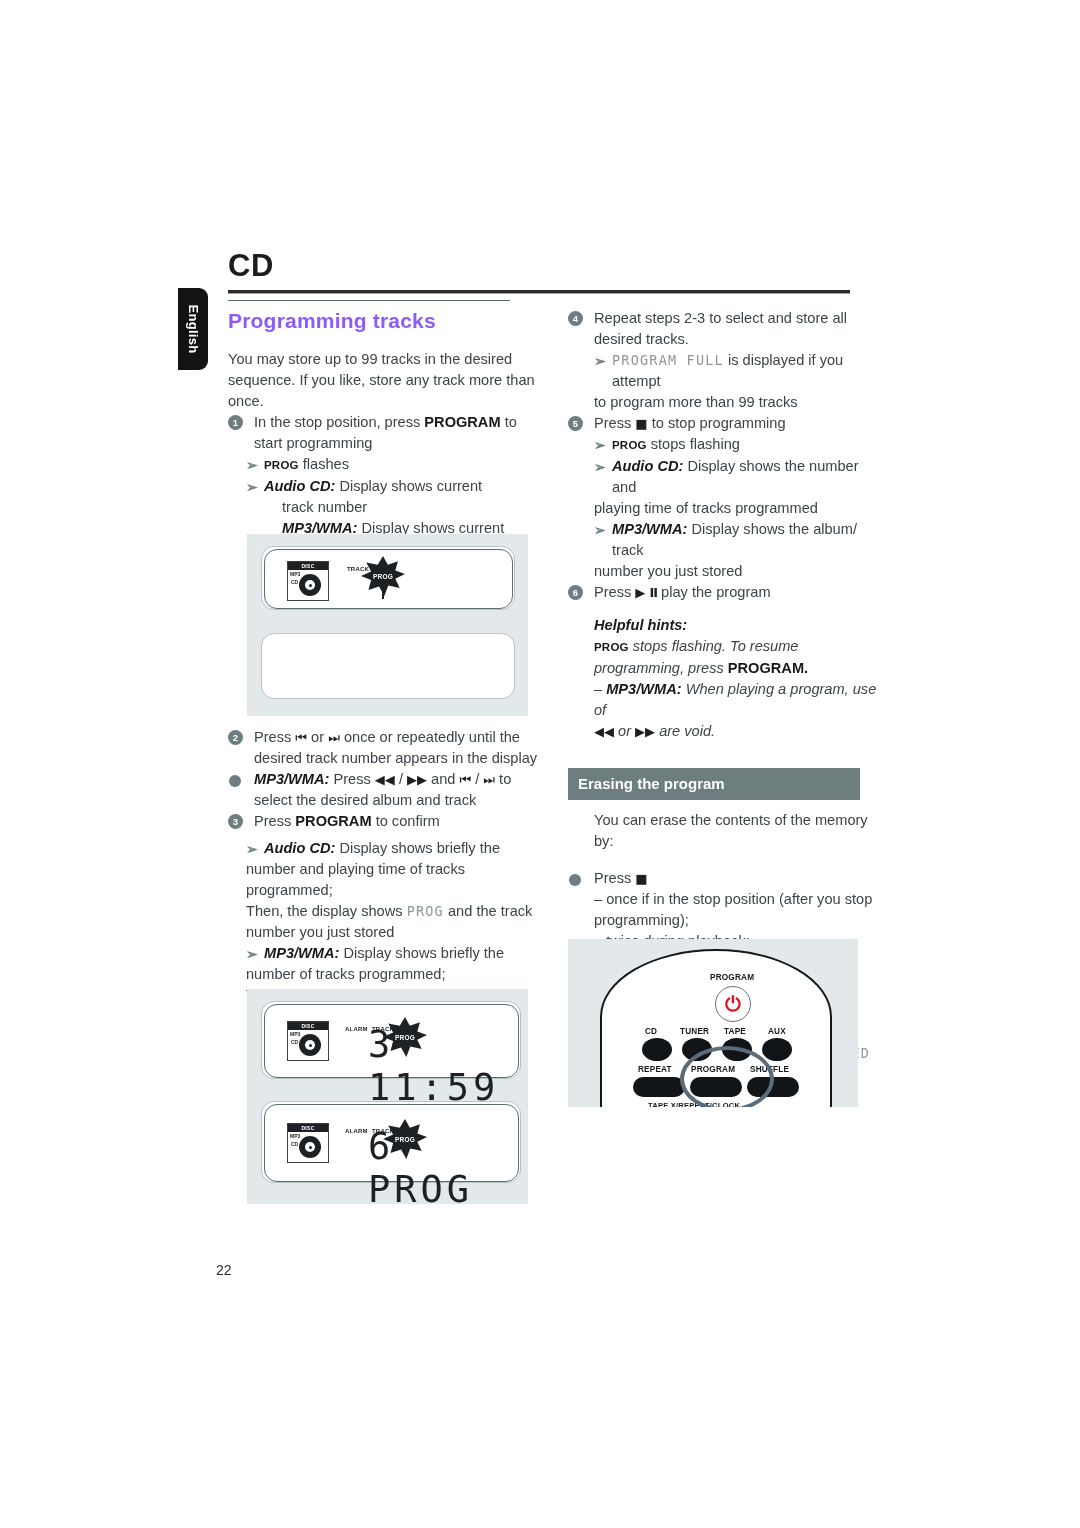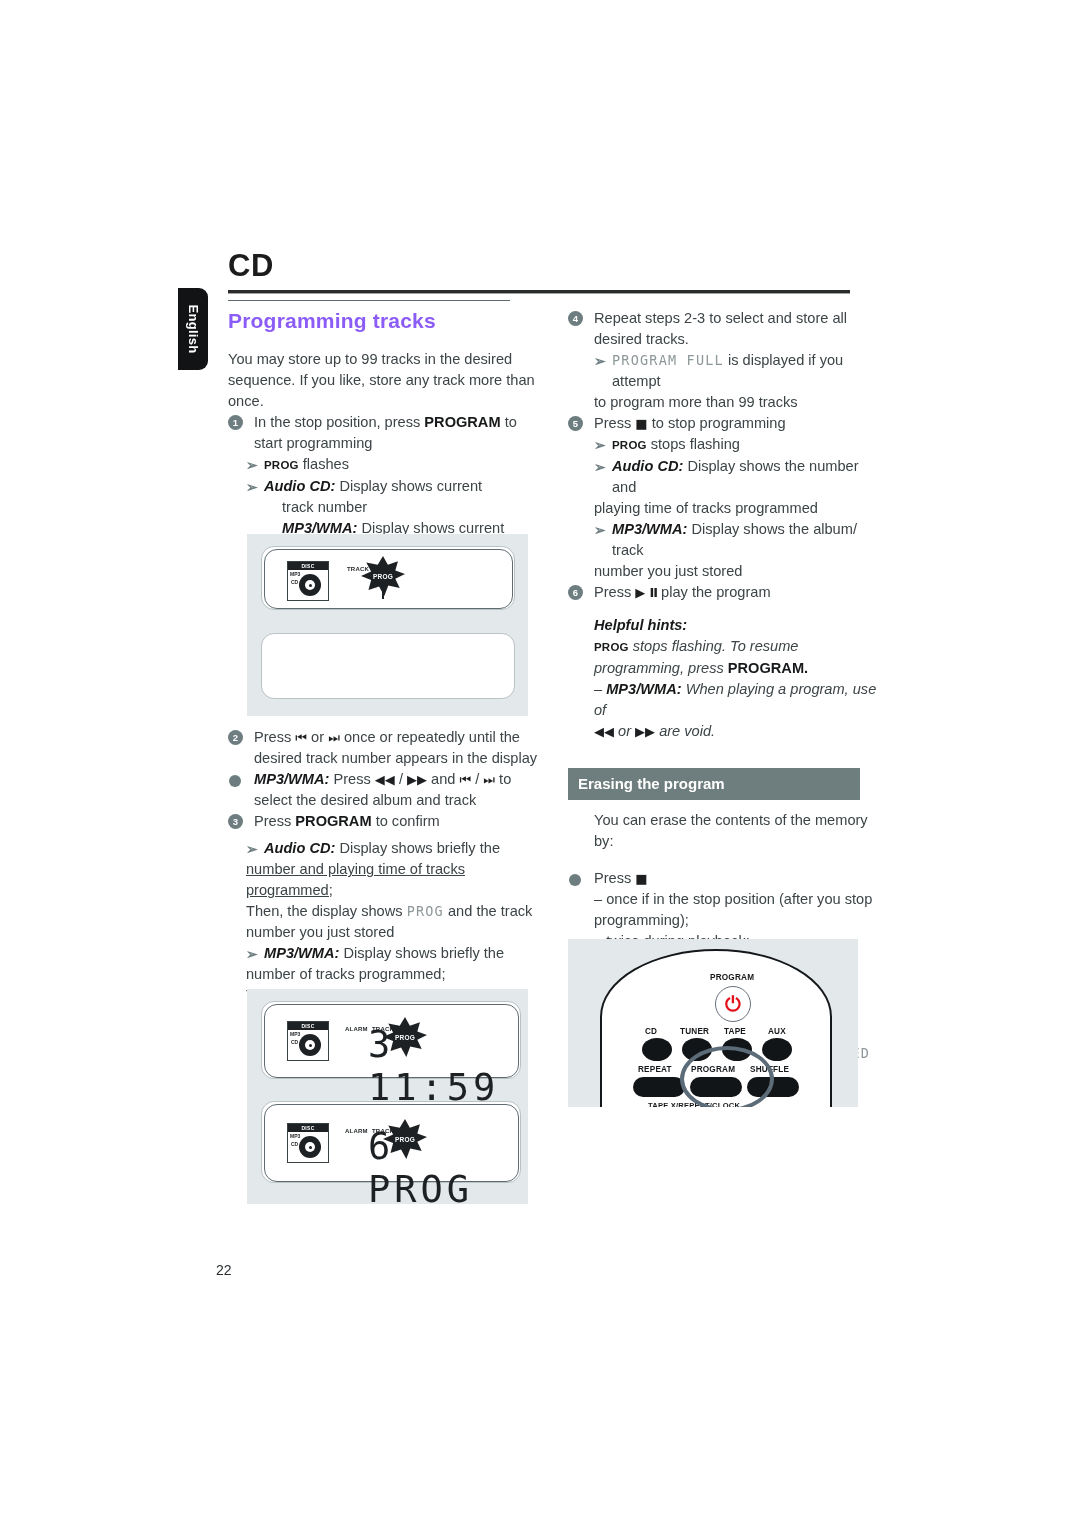--- a/index.html
+++ b/index.html
@@ -269,21 +269,21 @@
 
     <div class="step">
       <span class="num">3</span>
       <span>Press </span><b>PROGRAM</b><span> to confirm</span>
     </div>
 
     <div class="arr" style="padding-left:36px;margin-top:6px;">
       <span class="ar" style="left:18px;">➢</span>
       <span class="bi">Audio CD:</span><span> Display shows briefly the</span>
     </div>
-    <p style="padding-left:18px;text-decoration:underline;">number and playing time of tracks programmed;</p>
+    <p style="padding-left:18px;">number and playing time of tracks programmed;</p>
     <p style="padding-left:18px;">
       <span>Then, the display shows </span><span class="lcdtxt">PROG</span><span> and  the track</span>
     </p>
     <p style="padding-left:18px;">number you just stored</p>
 
     <div class="arr" style="padding-left:36px;">
       <span class="ar" style="left:18px;">➢</span>
       <span class="bi">MP3/WMA:</span><span> Display shows briefly the</span>
     </div>
     <p style="padding-left:18px;">number of tracks programmed;</p>

